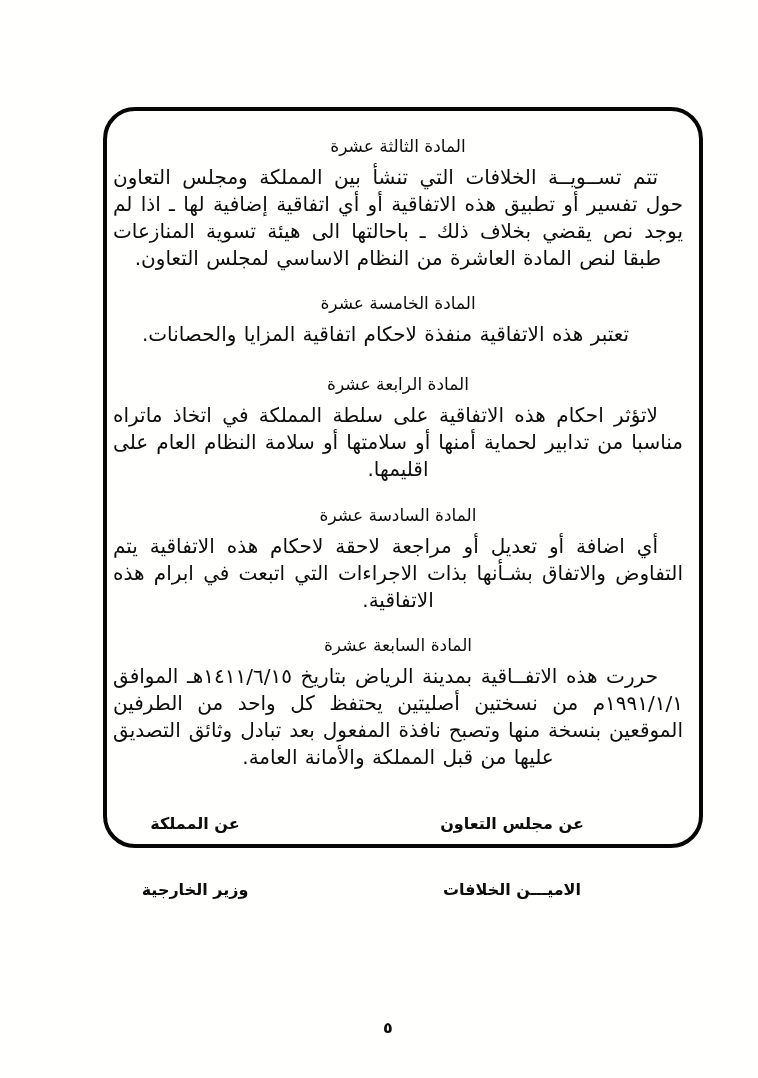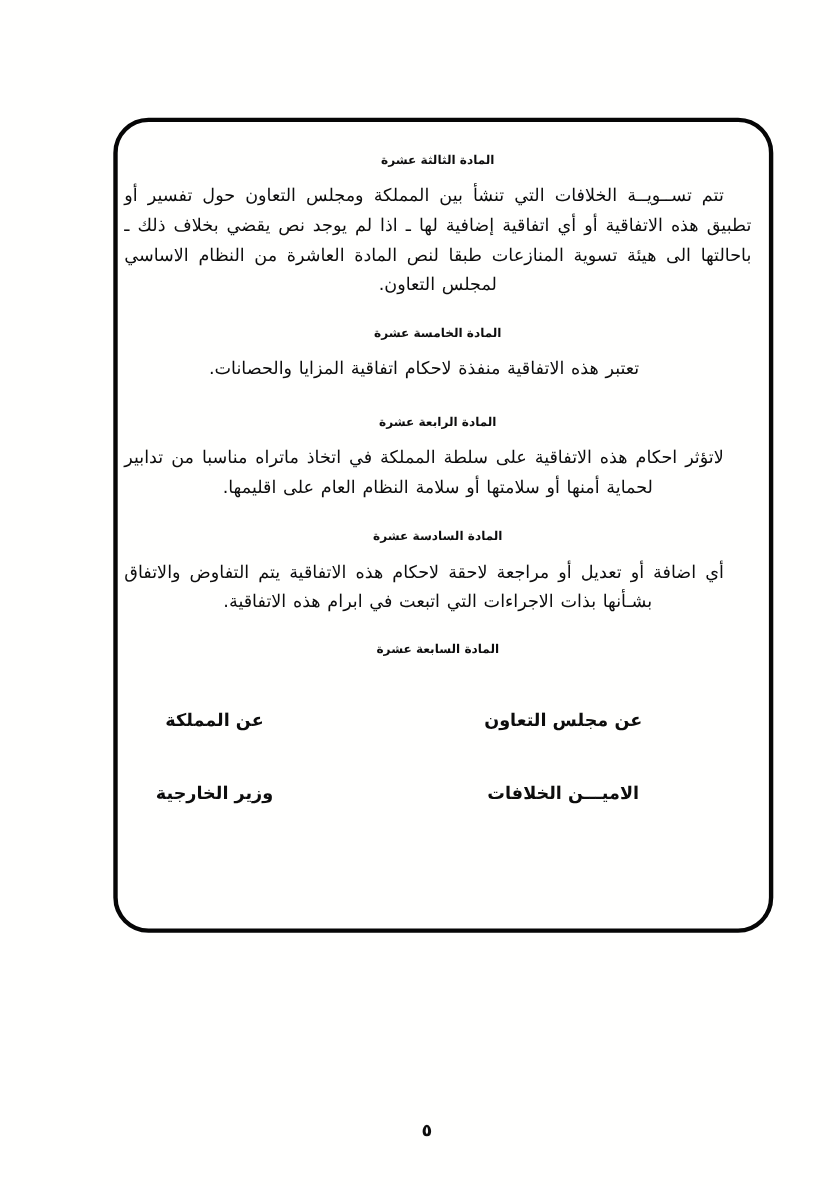--- a/index.html
+++ b/index.html
@@ -33,28 +33,28 @@
     padding: 24px 16px 0 6px;
     background: transparent;
   }
   .sec { margin: 0; }
   .sec + .sec-gap-25 { margin-top: 25px; }
   .sec-gap-20 { margin-top: 20px; }
   .sec-gap-21 { margin-top: 21px; }
   .article-heading {
     margin: 0;
     text-align: center;
-    font-size: 11px;
+    font-size: 17px;
     line-height: 22px;
-    font-weight: bold;
+    font-weight: normal;
     letter-spacing: 0;
   }
   .article-body {
     margin: 7px 0 0 0;
-    font-size: 16px;
+    font-size: 20px;
     line-height: 27px;
     text-align: justify;
     text-align-last: center;
     text-indent: 25px;
     word-spacing: 1px;
   }
   .sig-row {
     display: flex;
     flex-direction: row;
     font-weight: bold;
@@ -104,20 +104,21 @@
       <p class="article-body">لاتؤثر احكام هذه الاتفاقية على سلطة المملكة في اتخاذ ماتراه مناسبا من تدابير لحماية أمنها أو سلامتها أو سلامة النظام العام على اقليمها.</p>
     </section>
 
     <section class="sec sec-gap-21">
       <h2 class="article-heading">المادة السادسة عشرة</h2>
       <p class="article-body">أي اضافة أو تعديل أو مراجعة لاحقة لاحكام هذه الاتفاقية يتم التفاوض والاتفاق بشـأنها بذات الاجراءات التي اتبعت في ابرام هذه الاتفاقية.</p>
     </section>
 
     <section class="sec sec-gap-20">
       <h2 class="article-heading">المادة السابعة عشرة</h2>
+      <p class="article-body">حررت هذه الاتفــاقية بمدينة الرياض بتاريخ ١٤١١/٦/١٥هـ الموافق ١٩٩١/١/١م من نسختين أصليتين يحتفظ كل واحد من الطرفين الموقعين بنسخة منها وتصبح نافذة المفعول بعد تبادل وثائق التصديق عليها من قبل المملكة والأمانة العامة.</p>
     </section>
 
     <div class="sig-row sig-row-parties">
       <div class="sig-col sig-col-council">عن مجلس التعاون</div>
       <div class="sig-col sig-col-kingdom">عن المملكة</div>
     </div>
 
     <div class="sig-row sig-row-titles">
       <div class="sig-col sig-col-council">الاميـــن الخلافات</div>
       <div class="sig-col sig-col-kingdom">وزير الخارجية</div>

